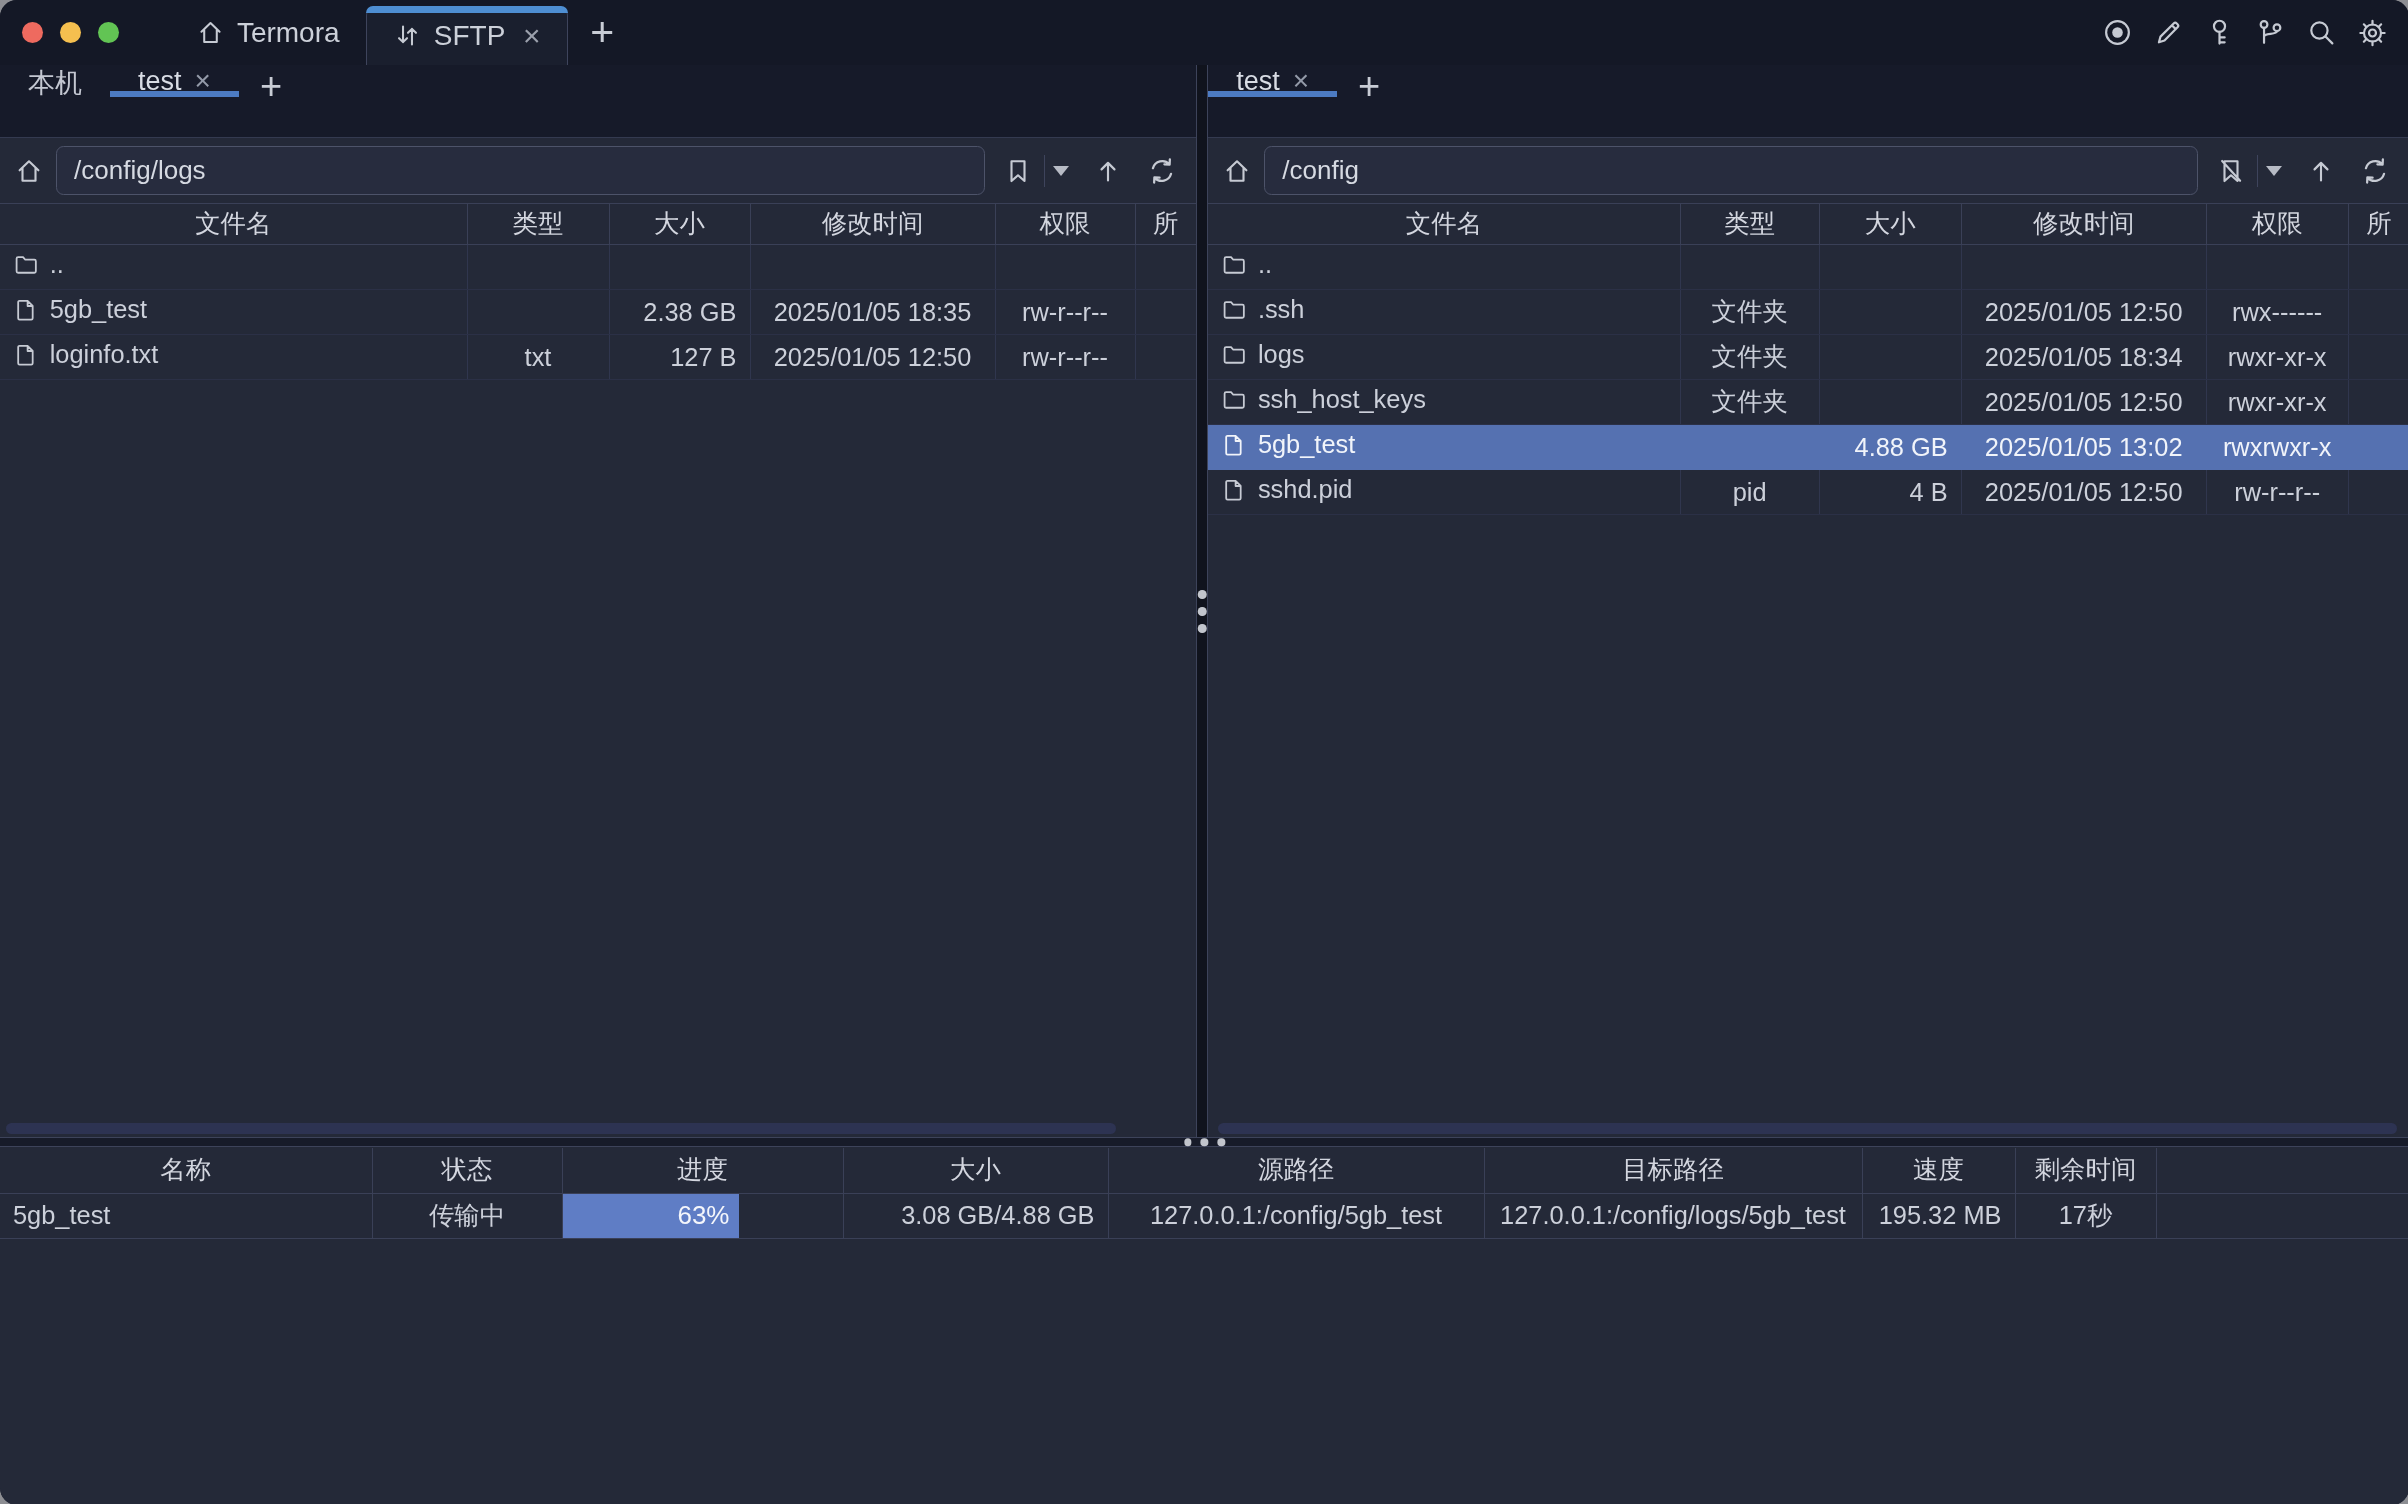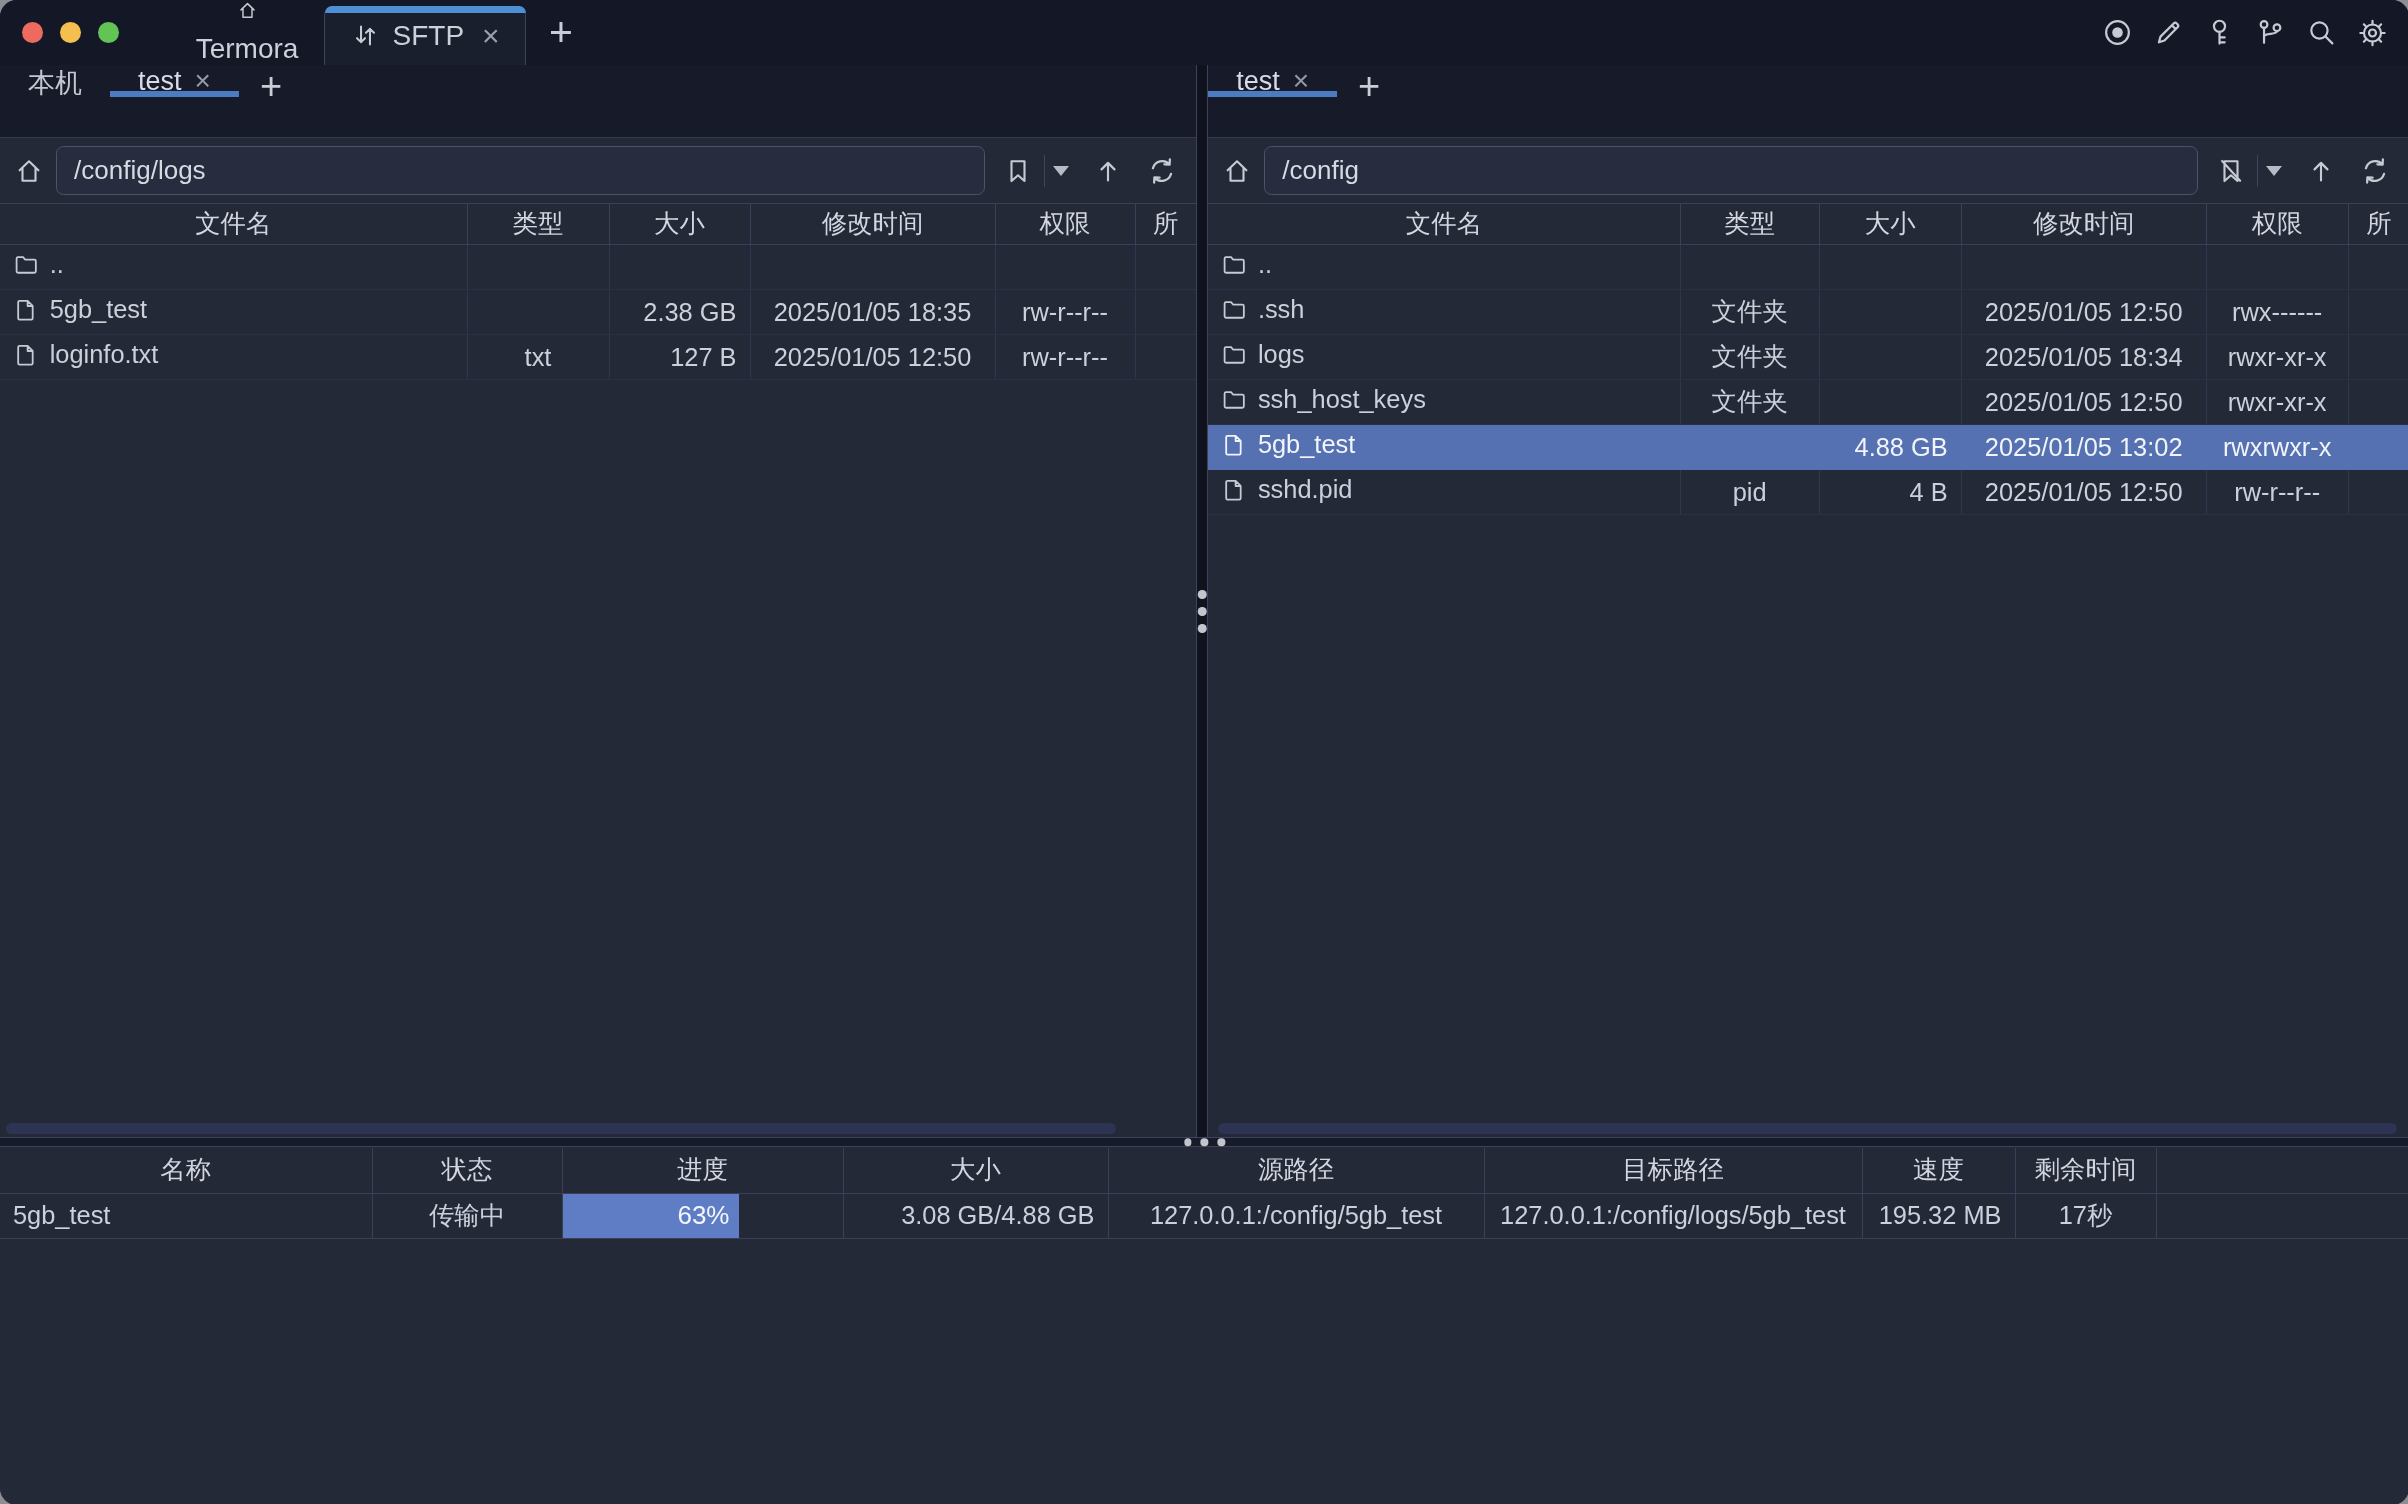--- a/index.html
+++ b/index.html
@@ -220,21 +220,21 @@
 </svg>
 
 <div id="window">
 
   <div class="titlebar">
     <div class="traffic">
       <span class="light red"></span>
       <span class="light yellow"></span>
       <span class="light green"></span>
     </div>
-    <div class="tb-tab" style="margin-left:51px;flex-direction:column;">
+    <div class="tb-tab" style="margin-left:51px;">
       <svg class="icon" width="29" height="29" viewBox="0 0 31 31">
           <use href="#i-home"></use>
         </svg>
       <span>Termora</span>
     </div>
     <div class="tb-tab active">
       <svg class="icon" width="29" height="29" viewBox="0 0 31 31">
           <use href="#i-updown"></use>
         </svg>
       <span>SFTP</span>

